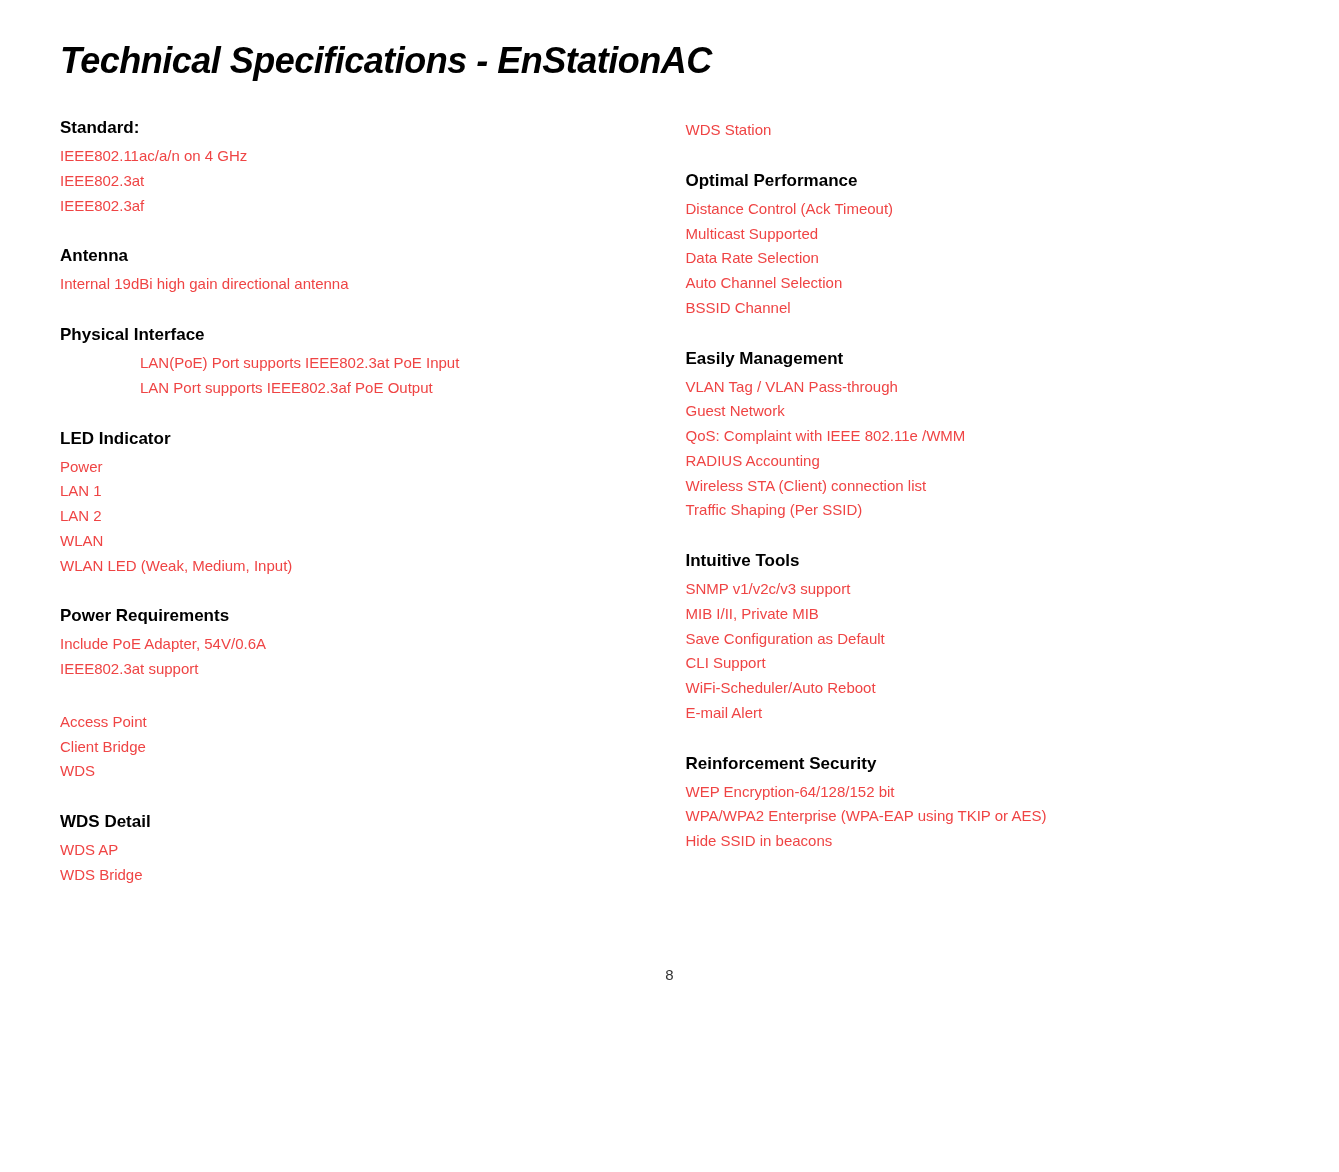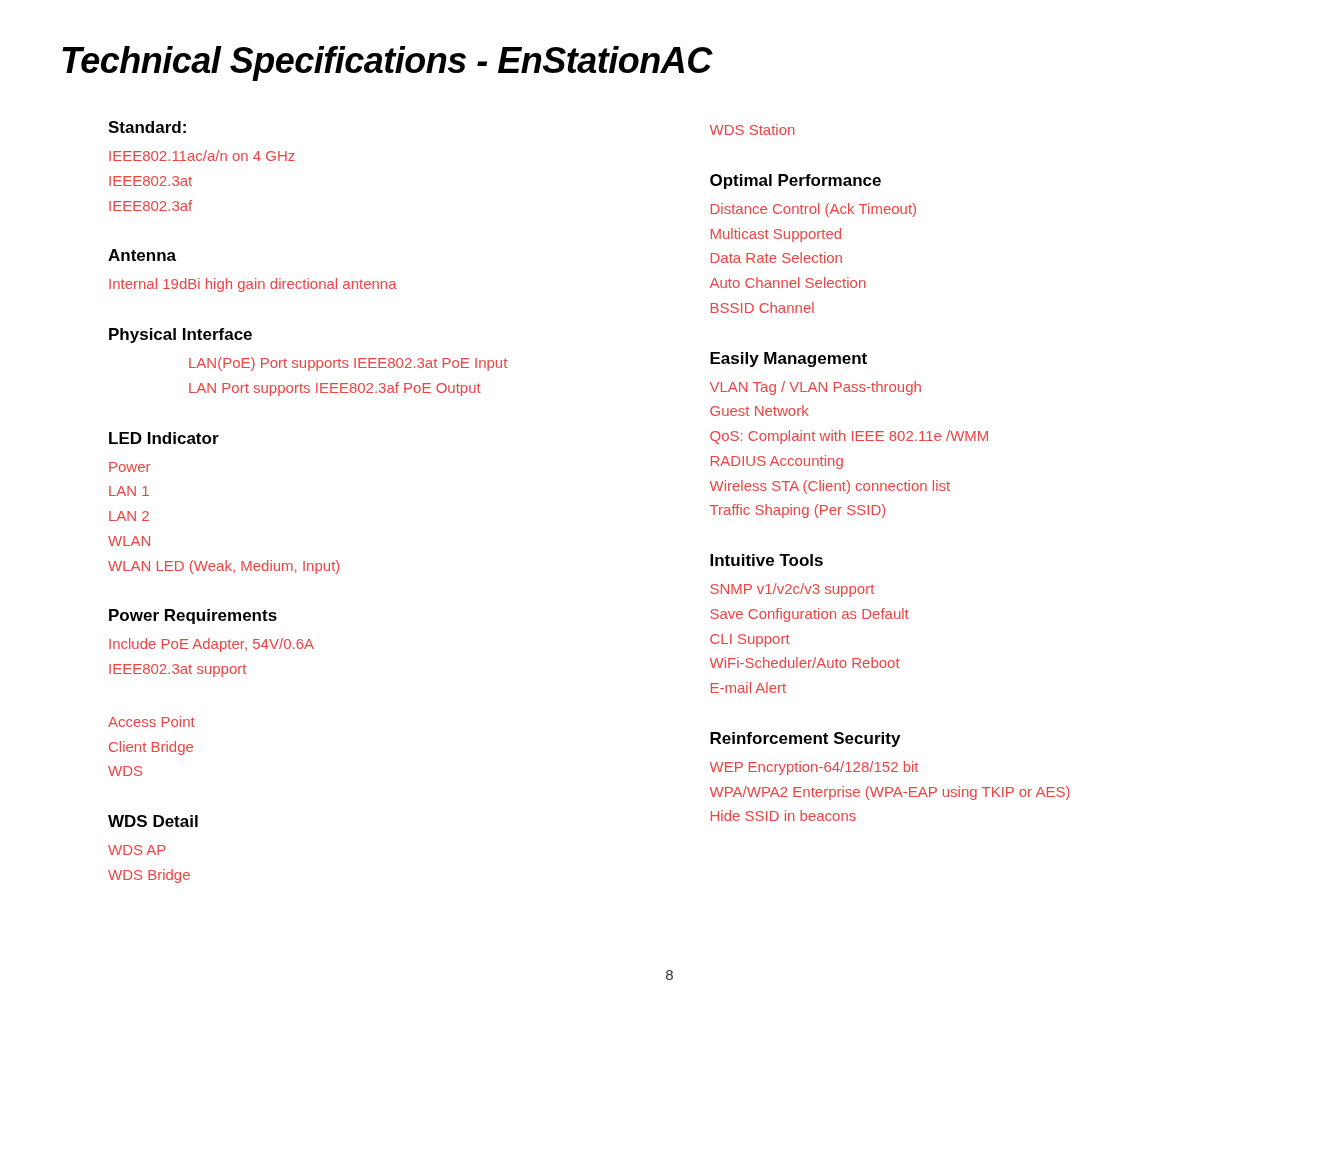--- a/index.html
+++ b/index.html
@@ -22,21 +22,20 @@
       font-weight: 700;
       color: #000000;
       margin-bottom: 36px;
       letter-spacing: -0.5px;
       font-style: italic;
     }
 
     .columns {
       display: flex;
       gap: 32px;
-      margin-left: 48px;
     }
 
     .col-left {
       flex: 1;
     }
 
     .col-right {
       flex: 1;
     }
 
@@ -172,20 +171,21 @@
         <p>RADIUS Accounting</p>
         <p>Wireless STA (Client) connection list</p>
         <p>Traffic Shaping (Per SSID)</p>
       </div>
     </div>
 
     <div class="section">
       <span class="section-title">Intuitive Tools</span>
       <div class="section-body">
         <p>SNMP v1/v2c/v3 support</p>
+        <p>MIB I/II, Private MIB</p>
         <p>Save Configuration as Default</p>
         <p>CLI Support</p>
         <p>WiFi-Scheduler/Auto Reboot</p>
         <p>E-mail Alert</p>
       </div>
     </div>
 
     <div class="section">
       <span class="section-title">Reinforcement Security</span>
       <div class="section-body">

